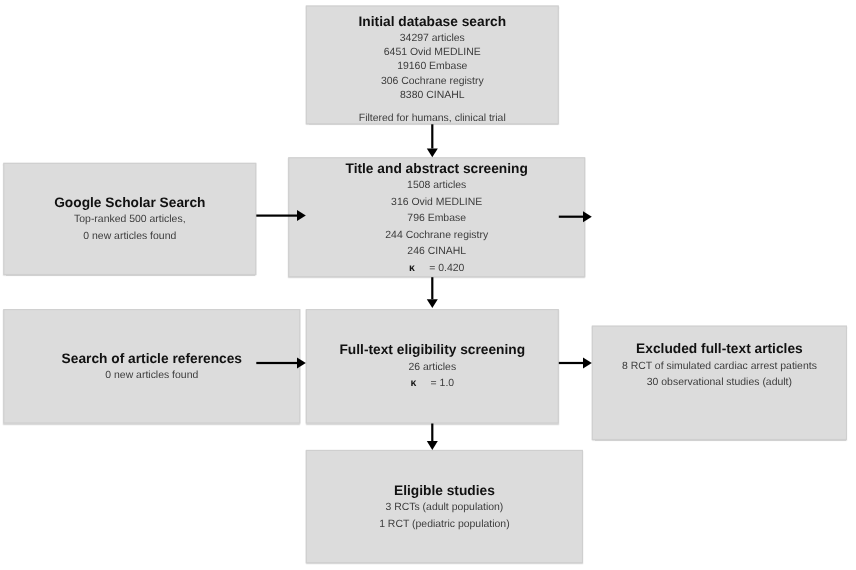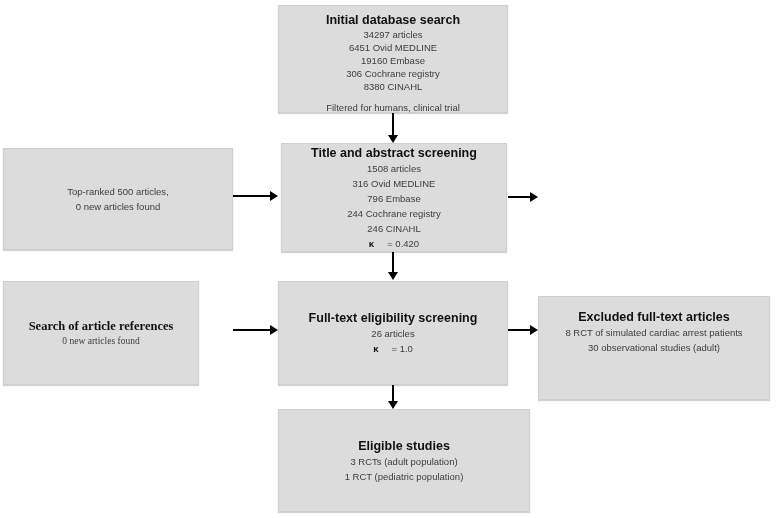--- a/index.html
+++ b/index.html
@@ -79,36 +79,37 @@
     <div class="title">Initial database search</div>
     <div class="line">34297 articles</div>
     <div class="line">6451 Ovid MEDLINE</div>
     <div class="line">19160 Embase</div>
     <div class="line">306 Cochrane registry</div>
     <div class="line">8380 CINAHL</div>
     <div class="line footnote">Filtered for humans, clinical trial</div>
   </div>
 
   <div class="box" style="left:3px; top:148px; width:230px; height:102px;">
+    <div class="title">Google Scholar Search</div>
     <div class="line">Top-ranked 500 articles,</div>
     <div class="line">0 new articles found</div>
   </div>
 
-  <div class="box" style="left:281px; top:143px; width:226px; height:109px;">
+  <div class="box" style="left:262px; top:143px; width:270px; height:109px;">
     <div class="title">Title and abstract screening</div>
     <div class="line">1508 articles</div>
     <div class="line">316 Ovid MEDLINE</div>
     <div class="line">796 Embase</div>
     <div class="line">244 Cochrane registry</div>
     <div class="line">246 CINAHL</div>
     <div class="line"><span class="kappa">κ</span><span class="kappa-val">= 0.420</span></div>
   </div>
 
 
-  <div class="box" style="left:3px; top:281px; width:196px; height:104px;font-family:Liberation Serif, serif;">
+  <div class="box" style="left:3px; top:281px; width:270px; height:104px;">
     <div class="title">Search of article references</div>
     <div class="line">0 new articles found</div>
   </div>
 
   <div class="box" style="left:278px; top:281px; width:230px; height:104px;">
     <div class="title">Full-text eligibility screening</div>
     <div class="line">26 articles</div>
     <div class="line"><span class="kappa">κ</span><span class="kappa-val">= 1.0</span></div>
   </div>
 

